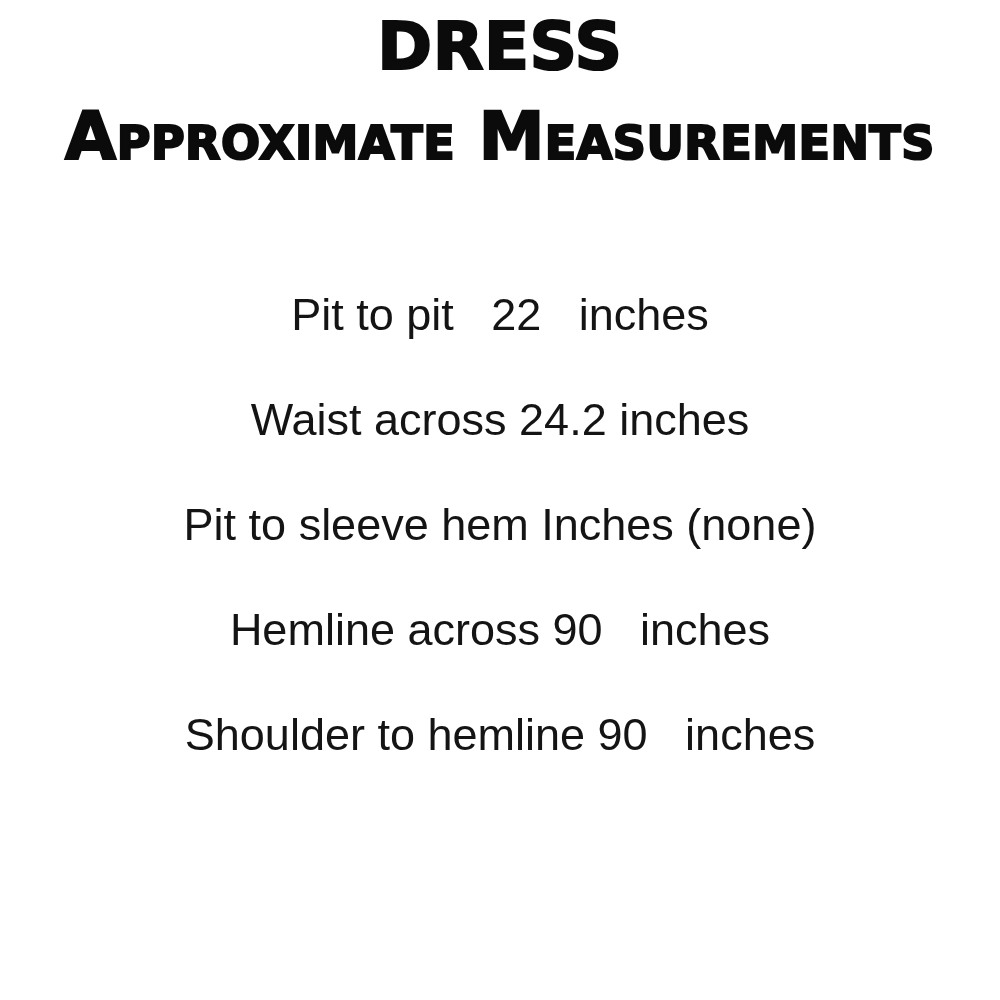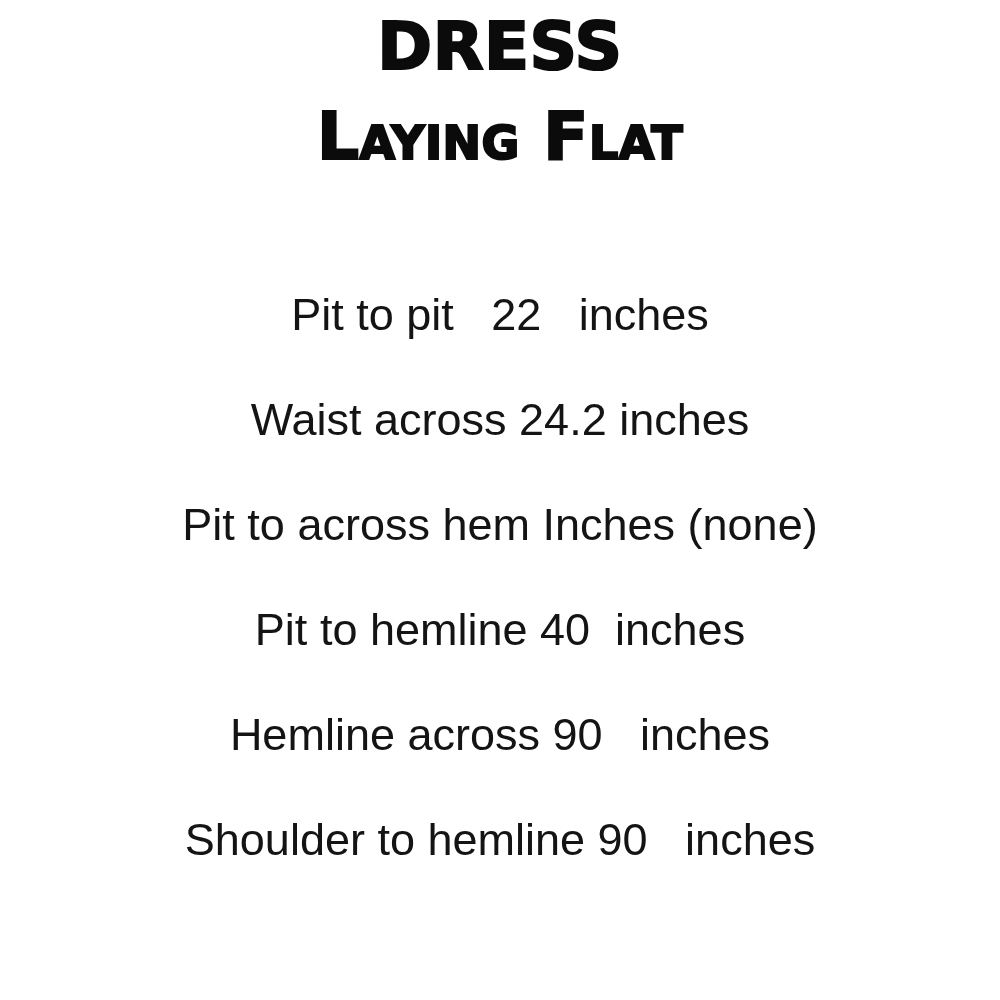--- a/index.html
+++ b/index.html
@@ -46,25 +46,24 @@
     letter-spacing: 0;
   }
 </style>
 </head>
 <body>
 
 <div class="page">
 
   <header class="title-block">
     <div class="title-line">DRESS</div>
-    <div class="title-line">Laying Flat</div>
+    <div class="title-line">Approximate Measurements</div>
   </header>
 
   <main class="measure-list">
     <div class="measure-line">Pit to pit   22   inches</div>
     <div class="measure-line">Waist across 24.2 inches</div>
-    <div class="measure-line">Pit to across hem Inches (none)</div>
-    <div class="measure-line">Pit to hemline 40  inches</div>
+    <div class="measure-line">Pit to sleeve hem Inches (none)</div>
     <div class="measure-line">Hemline across 90   inches</div>
     <div class="measure-line">Shoulder to hemline 90   inches</div>
   </main>
 
 </div>
 
 </body></html>

